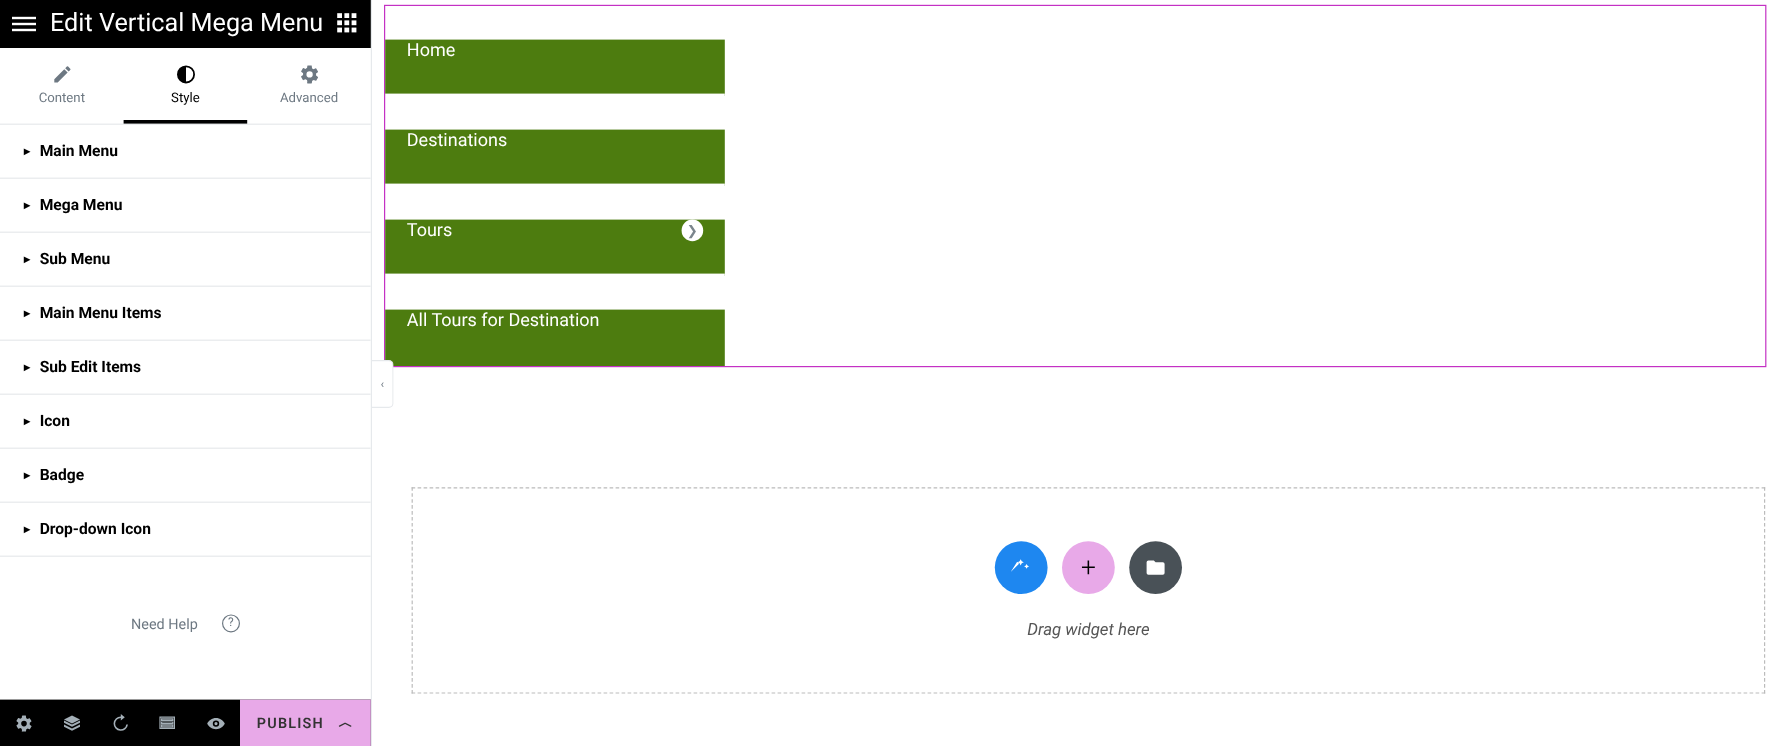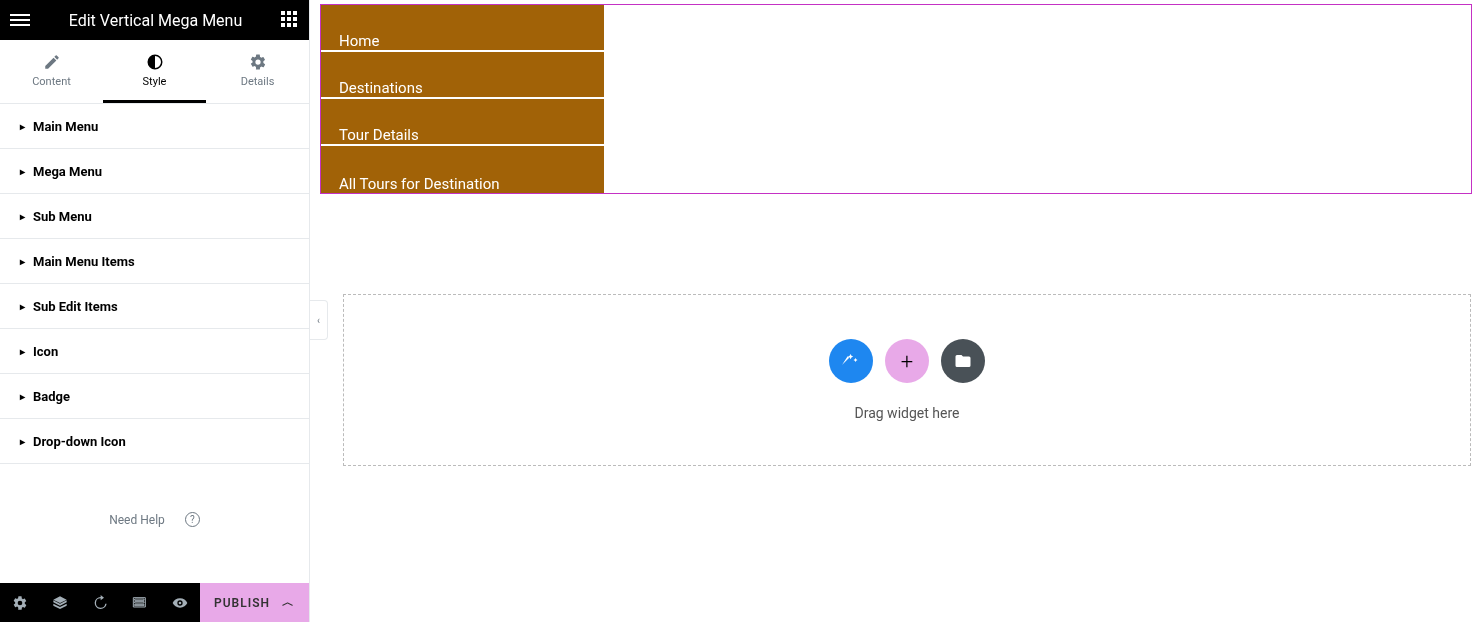--- a/index.html
+++ b/index.html
@@ -2,21 +2,21 @@
 <html><head>
 <meta charset="utf-8">
 <style>
 * { margin:0; padding:0; box-sizing:border-box; font-family:-apple-system,BlinkMacSystemFont,"Segoe UI",Roboto,Arial,sans-serif; }
 body { width:1480px; height:622px; background:#fff; display:flex; position:relative; }
 
 .side { width:310px; height:622px; display:flex; flex-direction:column; background:#fff; border-right:1px solid #e6e9ec; }
 .hdr { height:40px; background:#000; color:#fff; display:flex; align-items:center; padding:0 10px; }
 .hdr .burger { width:20px; display:flex; flex-direction:column; gap:3px; cursor:pointer; }
 .hdr .burger span { height:2px; background:#fff; }
-.hdr .ttl { flex:1; text-align:center; font-size:16px; }
+.hdr .ttl { flex:1; text-align:center; font-size:21px; }
 .hdr .grid-ic { width:18px; height:18px; display:grid; grid-template-columns:repeat(3,4px); grid-template-rows:repeat(3,4px); gap:2px; cursor:pointer; }
 .hdr .grid-ic span { background:#fff; }
 
 .tabs { height:64px; display:flex; border-bottom:1px solid #e6e9ec; }
 .tab { flex:1; display:flex; flex-direction:column; align-items:center; justify-content:center; gap:4px; font-size:11px; color:#6d7882; cursor:pointer; border-bottom:3px solid transparent; }
 .tab.active { color:#000; border-bottom-color:#000; }
 .tab svg { width:18px; height:18px; }
 
 .sections { flex:1; overflow:auto; }
 .section { height:45px; display:flex; align-items:center; padding:0 20px; border-bottom:1px solid #e6e9ec; font-size:13px; font-weight:700; cursor:pointer; gap:8px; }
@@ -29,31 +29,31 @@
 .foot .ic { width:40px; display:flex; align-items:center; justify-content:center; color:#a4afb7; cursor:pointer; }
 .foot .ic svg { width:16px; height:16px; fill:#a4afb7; }
 .foot .pub { flex:1; background:#e8a9e8; display:flex; align-items:center; justify-content:center; gap:12px; color:#333; font-size:12px; font-weight:600; letter-spacing:1px; cursor:pointer; }
 .foot .pub .up { font-size:12px;}
 
 .collapse-toggle { position:absolute; left:310px; top:300px; width:18px; height:40px; background:#fff; border:1px solid #e6e9ec; border-left:none; border-radius:0 4px 4px 0; display:flex; align-items:center; justify-content:center; font-size:10px; color:#6d7882; cursor:pointer; z-index:10;}
 
 .canvas { flex:1; padding:4px 8px 0 10px; }
 .widget-box { border:1px solid #c431c4; background:#fff; display:flex; }
 .vmenu { width:283px; }
-.vmenu .item { height:47px; background:#a16207; border-bottom:2px solid #fff; color:#fff; display:flex; align-items:flex-end; padding:0 18px; font-size:15px; cursor:pointer; justify-content:space-between; }
+.vmenu .item { height:47px; background:#4d7c0f; border-bottom:2px solid #fff; color:#fff; display:flex; align-items:flex-start; padding:0 18px; font-size:15px; cursor:pointer; justify-content:space-between;margin-top:28px; }
 .vmenu .item:last-child { border-bottom:none; }
 .vmenu .item .chev { width:18px; height:18px; background:#fff; border-radius:50%; color:#7b858d; font-size:11px; display:flex; align-items:center; justify-content:center; }
 
 .dz { margin:100px 0 0 23px; width:1128px; height:172px; border:1px dashed #bbb; display:flex; flex-direction:column; align-items:center; justify-content:center; gap:22px; }
 .dz .circles { display:flex; gap:12px; }
 .dz .c { width:44px; height:44px; border-radius:50%; display:flex; align-items:center; justify-content:center; cursor:pointer; color:#fff; font-size:22px; }
 .dz .c1 { background:#1e87f0; }
 .dz .c2 { background:#e8a9e8; color:#000; font-weight:300; }
 .dz .c3 { background:#495157; }
-.dz .hint { color:#555; font-size:14px; }
+.dz .hint { font-style:italic; color:#555; font-size:14px; }
 </style>
 </head>
 <body>
 
 <div class="side">
   <div class="hdr">
     <div class="burger">
         <span></span>
         <span></span>
         <span></span>
@@ -82,21 +82,21 @@
     <div class="tab active">
       <svg viewBox="0 0 24 24">
           <path fill="currentColor" d="M12 2a10 10 0 1 0 0 20 10 10 0 0 0 0-20zm0 18V4a8 8 0 0 1 0 16z"></path>
         </svg>
       <span>Style</span>
     </div>
     <div class="tab">
       <svg viewBox="0 0 24 24">
           <path fill="currentColor" d="M19.14 12.94a7.14 7.14 0 0 0 .05-.94 7.14 7.14 0 0 0-.05-.94l2.03-1.58a.5.5 0 0 0 .12-.64l-1.92-3.32a.5.5 0 0 0-.61-.22l-2.39.96a7.03 7.03 0 0 0-1.62-.94l-.36-2.54A.5.5 0 0 0 14 2h-4a.5.5 0 0 0-.49.42l-.36 2.54c-.58.24-1.12.55-1.62.94l-2.39-.96a.5.5 0 0 0-.61.22L2.61 8.48a.5.5 0 0 0 .12.64l2.03 1.58a7.14 7.14 0 0 0-.05.94c0 .32.02.63.05.94l-2.03 1.58a.5.5 0 0 0-.12.64l1.92 3.32c.14.24.43.34.61.22l2.39-.96c.5.39 1.04.7 1.62.94l.36 2.54A.5.5 0 0 0 10 22h4a.5.5 0 0 0 .49-.42l.36-2.54c.58-.24 1.12-.55 1.62-.94l2.39.96c.18.12.47.02.61-.22l1.92-3.32a.5.5 0 0 0-.12-.64l-2.03-1.58zM12 15.5A3.5 3.5 0 1 1 12 8.5a3.5 3.5 0 0 1 0 7z"></path>
         </svg>
-      <span>Details</span>
+      <span>Advanced</span>
     </div>
   </div>
 
   <div class="sections" id="sections">
       <div class="section">
         <span class="caret">▸</span>
         <span>Main Menu</span>
       </div>
       <div class="section">
         <span class="caret">▸</span>
@@ -173,21 +173,22 @@
 <div class="canvas">
   <div class="widget-box">
     <div class="vmenu" id="vmenu">
         <div class="item">
           <span>Home</span>
         </div>
         <div class="item">
           <span>Destinations</span>
         </div>
         <div class="item">
-          <span>Tour Details</span>
+          <span>Tours</span>
+          <span class="chev">❯</span>
         </div>
         <div class="item">
           <span>All Tours for Destination</span>
         </div>
       </div>
   </div>
   <div class="dz">
     <div class="circles">
       <div class="c c1">
         <svg width="18" height="18" viewBox="0 0 24 24">

